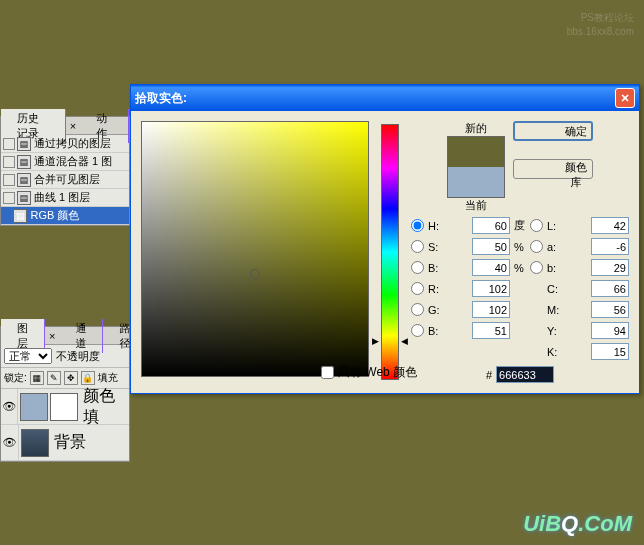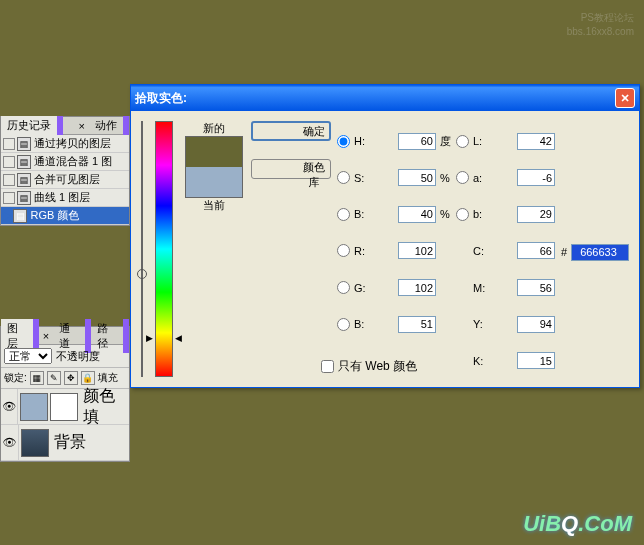--- a/index.html
+++ b/index.html
@@ -5,21 +5,21 @@
 * { box-sizing: border-box; margin: 0; padding: 0; font-family: "Microsoft YaHei", SimSun, Arial, sans-serif; }
 body { width: 644px; height: 545px; background: #6d6a36; position: relative; overflow: hidden; }
 
 .watermark-top { position: absolute; top: 11px; right: 10px; color: #8a8760; font-size: 10px; text-align: right; line-height: 14px; }
 .watermark-bottom { position: absolute; bottom: 8px; right: 12px; font-size: 22px; font-weight: bold; font-style: italic; color: #fff; text-shadow: 0 0 4px #4a90d0; }
 .watermark-bottom .blue { color: #86efac; }
 
 
 .history-panel { position: absolute; top: 116px; left: 0; width: 130px; background: #e8e8e2; border: 1px solid #888; font-size: 11px; }
 .panel-tabs { display: flex; background: #d4d4cc; border-bottom: 1px solid #999; height: 18px; align-items: center; }
-.panel-tab { padding: 2px 6px; border-right: 6px solid #8b5cf6; cursor: pointer; font-size: 11px; font-family: Liberation Serif, serif; }
+.panel-tab { padding: 2px 16px; border-right: 1px solid #8b5cf6; cursor: pointer; font-size: 11px; font-family: Liberation Serif, serif; }
 .panel-tab.active { background: #e8e8e2; }
 .close-tab { margin-left: auto; padding: 0 4px; cursor: pointer; }
 .history-item { display: flex; align-items: center; height: 18px; border-bottom: 1px solid #ccc; padding: 0 2px; }
 .history-item.selected { background: #316ac5; color: #fff; }
 .hist-box { width: 12px; height: 12px; border: 1px solid #888; margin-right: 2px; }
 .hist-icon { width: 14px; height: 14px; background: #e0e0e0; border: 1px solid #666; margin-right: 3px; display: flex; align-items: center; justify-content: center; font-size: 9px; }
 .hist-arrow { color: #316ac5; margin-right: 2px; }
 
 
 .layers-panel { position: absolute; top: 326px; left: 0; width: 130px; background: #e8e8e2; border: 1px solid #888; font-size: 11px; }
@@ -43,39 +43,39 @@
 
 .color-field { width: 256px; height: 256px; border: 1px solid #666; position: relative; background: linear-gradient(to bottom, rgba(0,0,0,0) 0%, #000 100%), linear-gradient(to right, #fff 0%, #ffff00 100%); }
 .color-marker { position: absolute; width: 10px; height: 10px; border: 1px solid #555; border-radius: 50%; transform: translate(-50%,-50%); }
 
 .hue-strip-wrap { display: flex; align-items: center; }
 .hue-strip { width: 18px; height: 256px; border: 1px solid #666; background: linear-gradient(to bottom, #ff0000 0%, #ff00ff 17%, #0000ff 33%, #00ffff 50%, #00ff00 67%, #ffff00 83%, #ff0000 100%); position: relative; margin: 0 4px; }
 .hue-slider { position: absolute; left: -6px; right: -6px; height: 0; top: 83%; }
 .hue-slider::before { content: "▶"; position: absolute; left: -4px; font-size: 9px; }
 .hue-slider::after { content: "◀"; position: absolute; right: -4px; font-size: 9px; }
 
-.right-col { flex: 1; display: flex; flex-direction: row; gap: 6px; font-size: 11px; }
+.right-col { flex: 1; display: flex; flex-direction: column; font-size: 11px; align-items: center; }
 .swatch-section { display: flex; align-items: flex-start; gap: 8px; }
 .swatch-labels { text-align: center; }
 .swatch-box { width: 58px; border: 1px solid #666; }
 .swatch-half { height: 30px; }
 .new-color { background: #666633; }
 .cur-color { background: #9ab0c8; }
 .btn-col { display: flex; flex-direction: column; gap: 6px; margin-left: auto; }
 .ps-btn { width: 80px; height: 20px; background: #ece9d8; border: 1px solid #888; border-radius: 3px; font-size: 11px; cursor: pointer; padding-left: 46px; }
 .ps-btn.default { border: 2px solid #4a7ebb; }
 
 .value-grid { display: grid; grid-template-columns: auto 40px auto 12px auto 40px auto; gap: 4px 4px; align-items: center; margin-top: 4px; }
 .value-grid input[type="text"] { width: 38px; height: 17px; font-size: 11px; text-align: right; padding-right: 2px; border: 1px solid #7b9ebd; }
 .value-grid input[type="radio"] { margin: 0; }
 .vlabel { font-size: 11px; }
 .unit { font-size: 11px; width: 14px; }
 
 .hex-row { display: flex; align-items: center; gap: 4px; margin-top: 6px; }
-.hex-row input { width: 58px; height: 17px; font-size: 11px; border: 1px solid #7b9ebd; background: #1d4ed8; color: #fff; padding: 0 8px; }
+.hex-row input { width: 58px; height: 17px; font-size: 11px; border: 1px solid #7b9ebd; background: #0f172a; color: #fff; padding: 0 2px; }
 
 .web-only { position: absolute; bottom: 12px; left: 150px; display: flex; align-items: center; gap: 4px; font-size: 12px; padding-left: 40px; }
 .web-only input { margin: 0; }
 </style>
 </head>
 <body>
 
 <div class="watermark-top">
   <div>PS教程论坛</div>
   <div>bbs.16xx8.com</div>

